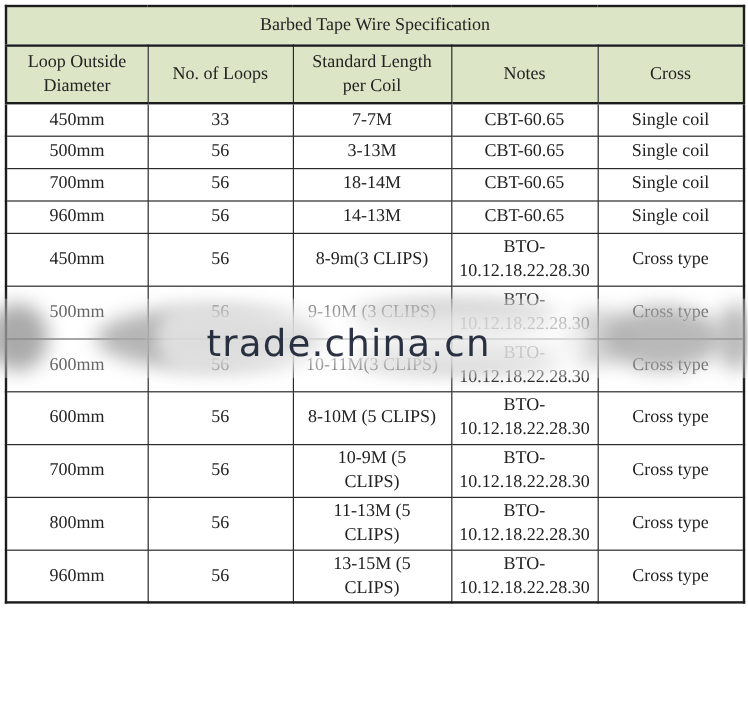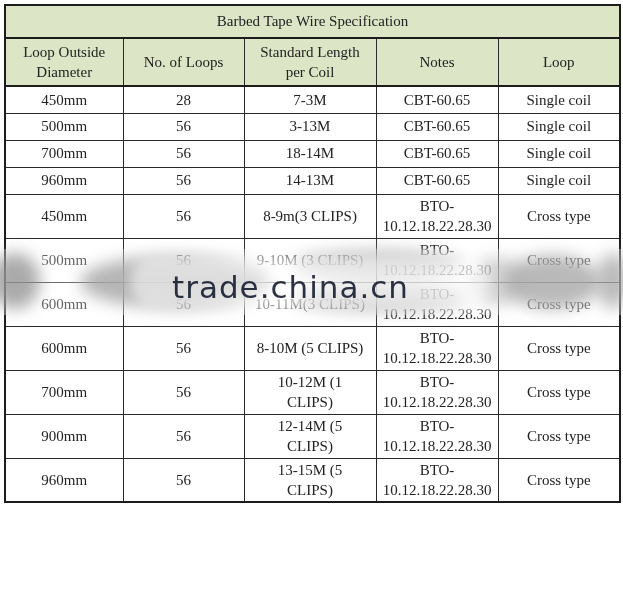--- a/index.html
+++ b/index.html
@@ -112,27 +112,27 @@
       <tr class="title-row">
         <td colspan="5">Barbed Tape Wire Specification</td>
       </tr>
       <tr class="header-row">
         <th>Loop Outside
 Diameter</th>
         <th>No. of Loops</th>
         <th>Standard Length
 per Coil</th>
         <th>Notes</th>
-        <th>Loop</th>
+        <th>Cross</th>
       </tr>
 
       <tr class="r-short">
         <td>450mm</td>
-        <td>28</td>
-        <td>7-3M</td>
+        <td>33</td>
+        <td>7-7M</td>
         <td>CBT-60.65</td>
         <td>Single coil</td>
       </tr>
       <tr class="r-short">
         <td>500mm</td>
         <td>56</td>
         <td>3-13M</td>
         <td>CBT-60.65</td>
         <td>Single coil</td>
       </tr>
@@ -179,30 +179,30 @@
         <td>600mm</td>
         <td>56</td>
         <td>8-10M (5 CLIPS)</td>
         <td>BTO-
 10.12.18.22.28.30</td>
         <td>Cross type</td>
       </tr>
       <tr class="r-tall">
         <td>700mm</td>
         <td>56</td>
-        <td>10-12M (1
+        <td>10-9M (5
 CLIPS)</td>
         <td>BTO-
 10.12.18.22.28.30</td>
         <td>Cross type</td>
       </tr>
       <tr class="r-tall">
-        <td>900mm</td>
-        <td>56</td>
-        <td>12-14M (5
+        <td>800mm</td>
+        <td>56</td>
+        <td>11-13M (5
 CLIPS)</td>
         <td>BTO-
 10.12.18.22.28.30</td>
         <td>Cross type</td>
       </tr>
       <tr class="r-med">
         <td>960mm</td>
         <td>56</td>
         <td>13-15M (5
 CLIPS)</td>

